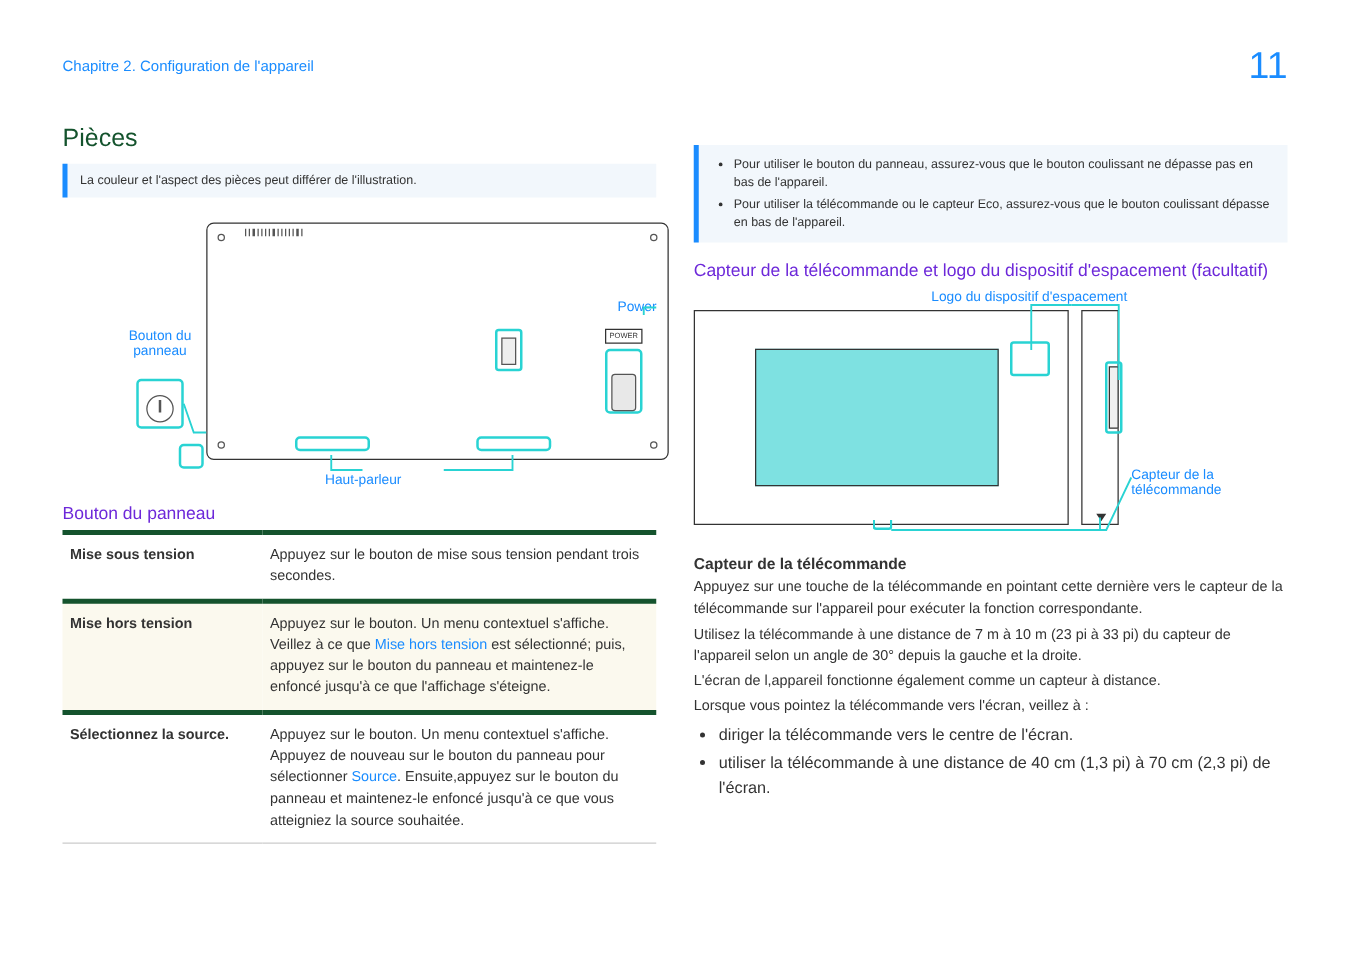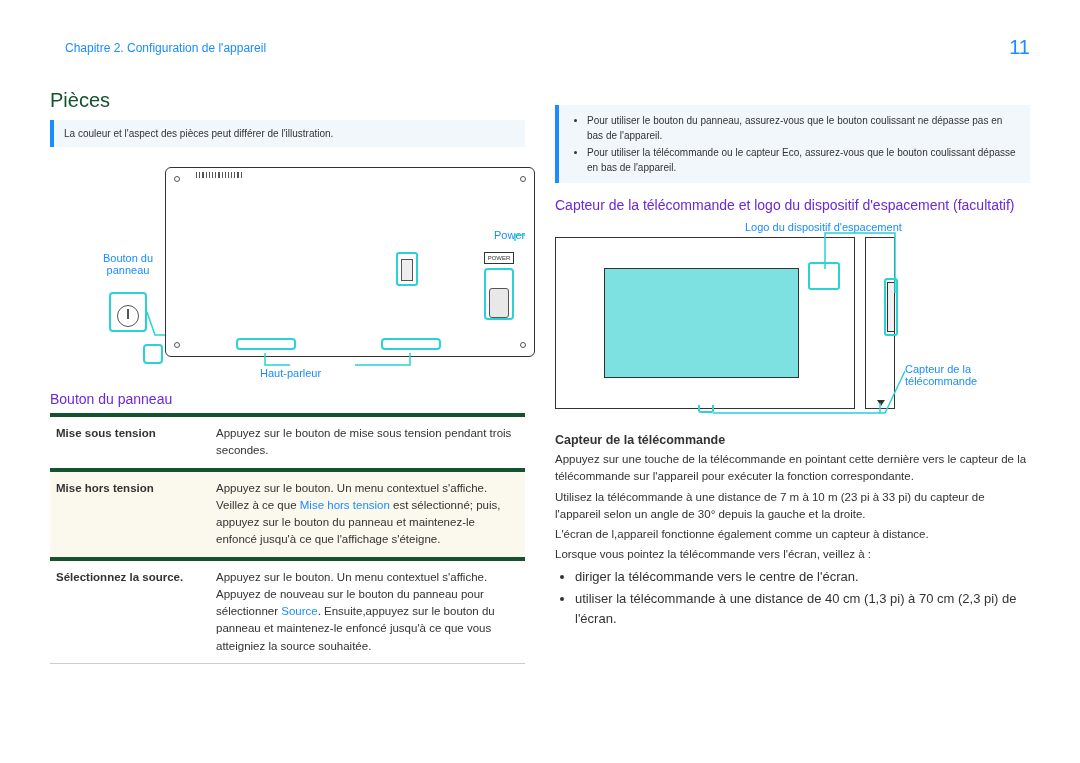--- a/index.html
+++ b/index.html
@@ -10,24 +10,23 @@
     background: #fff;
     width: 1080px;
     height: 763px;
     position: relative;
   }
   .page-header {
     display: flex;
     justify-content: space-between;
     align-items: center;
     padding: 36px 50px 10px 50px;
-    margin-left: 15px;
   }
   .chapter-title { color: #1a8cff; font-size: 12px; }
-  .page-number { color: #1a8cff; font-size: 20px; font-weight: 300; }
+  .page-number { color: #1a8cff; font-size: 30px; font-weight: 300; }
   .columns {
     display: flex;
     gap: 30px;
     padding: 0 50px;
   }
   .col { flex: 1; min-width: 0; }
   h2.section-title { color: #14532d; font-size: 20px; font-weight: 400; margin: 20px 0 8px 0; }
   h3.subsection-title { color: #6d28d9; font-size: 14px; font-weight: 400; margin: 14px 0 6px 0; }
   h4.subsubsection { color: #333; font-size: 12.5px; font-weight: 700; margin: 10px 0 4px 0; }
   .info-box {

